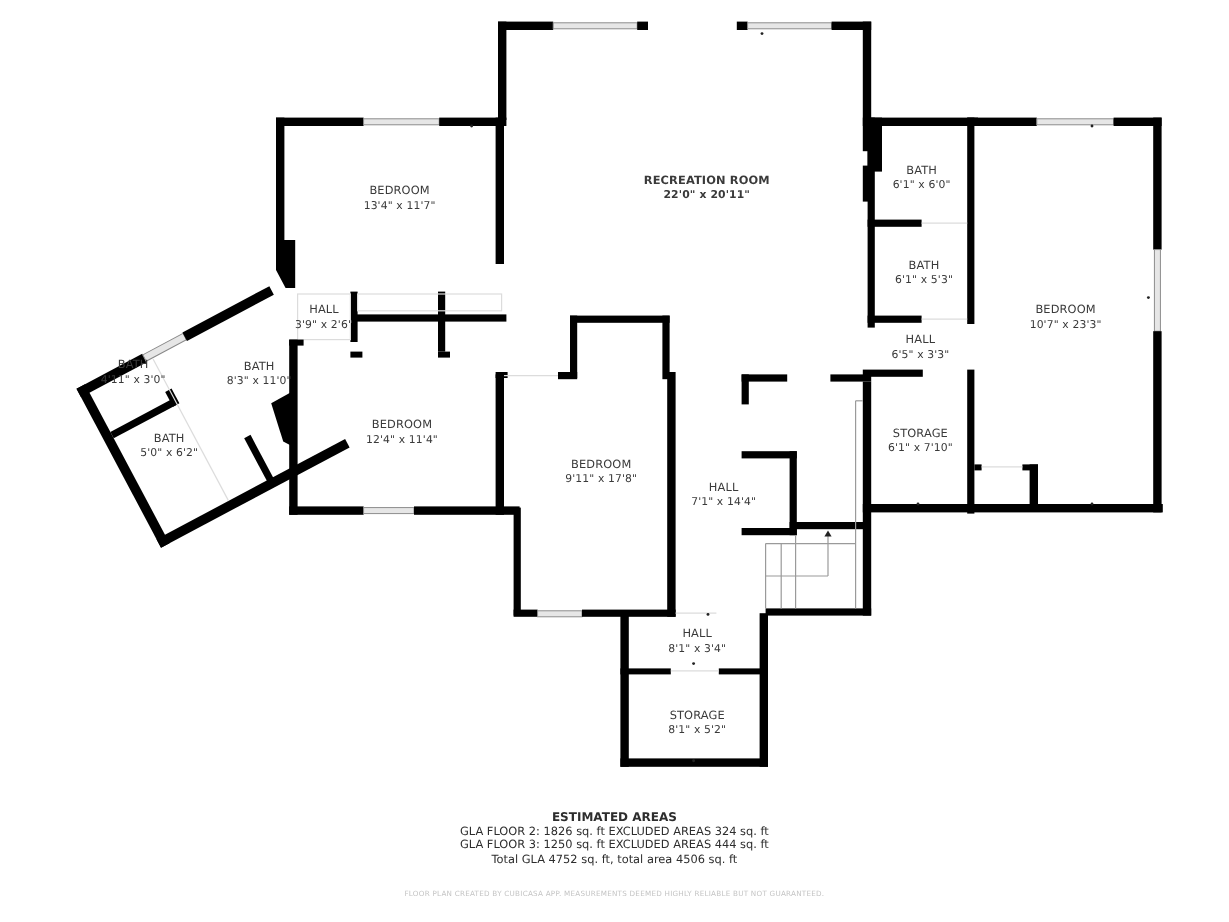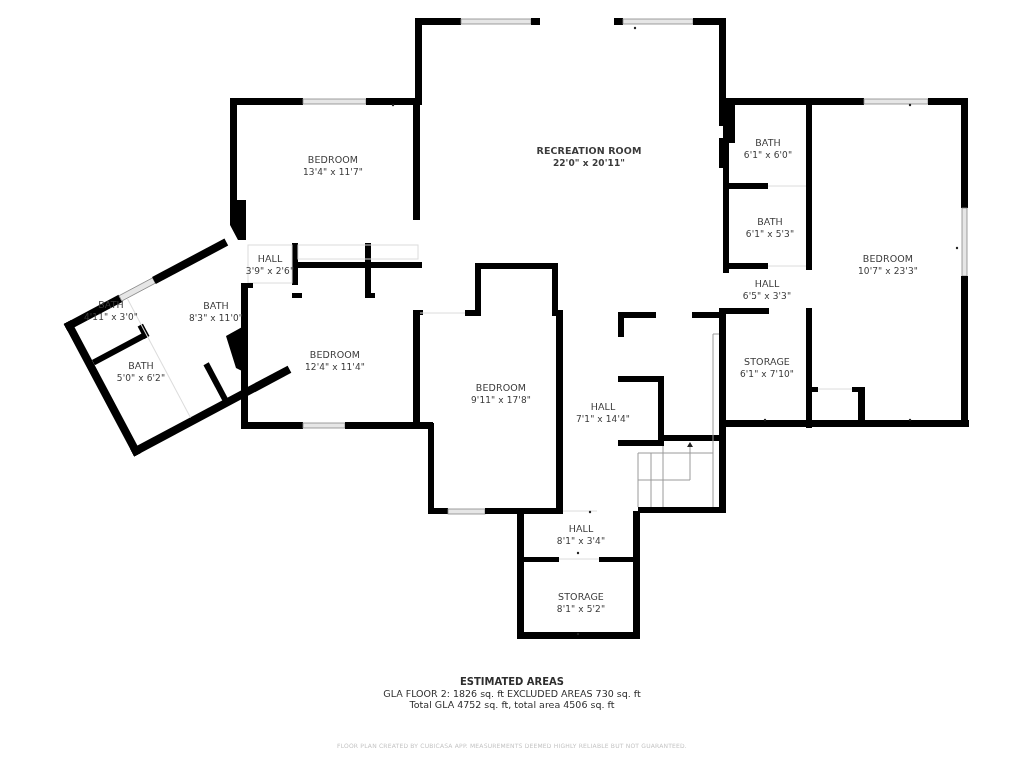--- a/index.html
+++ b/index.html
@@ -226,17 +226,18 @@
   <span>STORAGE</span>
   <span class="dim">6'1" x 7'10"</span>
 </div>
 <div class="room-label" style="left:888px; top:265px;">
   <span>BEDROOM</span>
   <span class="dim">10'7" x 23'3"</span>
 </div>
 
 <div class="areas">
   <div class="title">ESTIMATED AREAS</div>
-  <div>GLA FLOOR 2: 1826 sq. ft EXCLUDED AREAS 730 sq. ft</div>
+  <div>GLA FLOOR 2: 1826 sq. ft EXCLUDED AREAS 324 sq. ft</div>
+  <div>GLA FLOOR 3: 1250 sq. ft EXCLUDED AREAS 444 sq. ft</div>
   <div>Total GLA 4752 sq. ft, total area 4506 sq. ft</div>
 </div>
 
 <div class="disclaimer">FLOOR PLAN CREATED BY CUBICASA APP. MEASUREMENTS DEEMED HIGHLY RELIABLE BUT NOT GUARANTEED.</div>
 
 </body></html>

